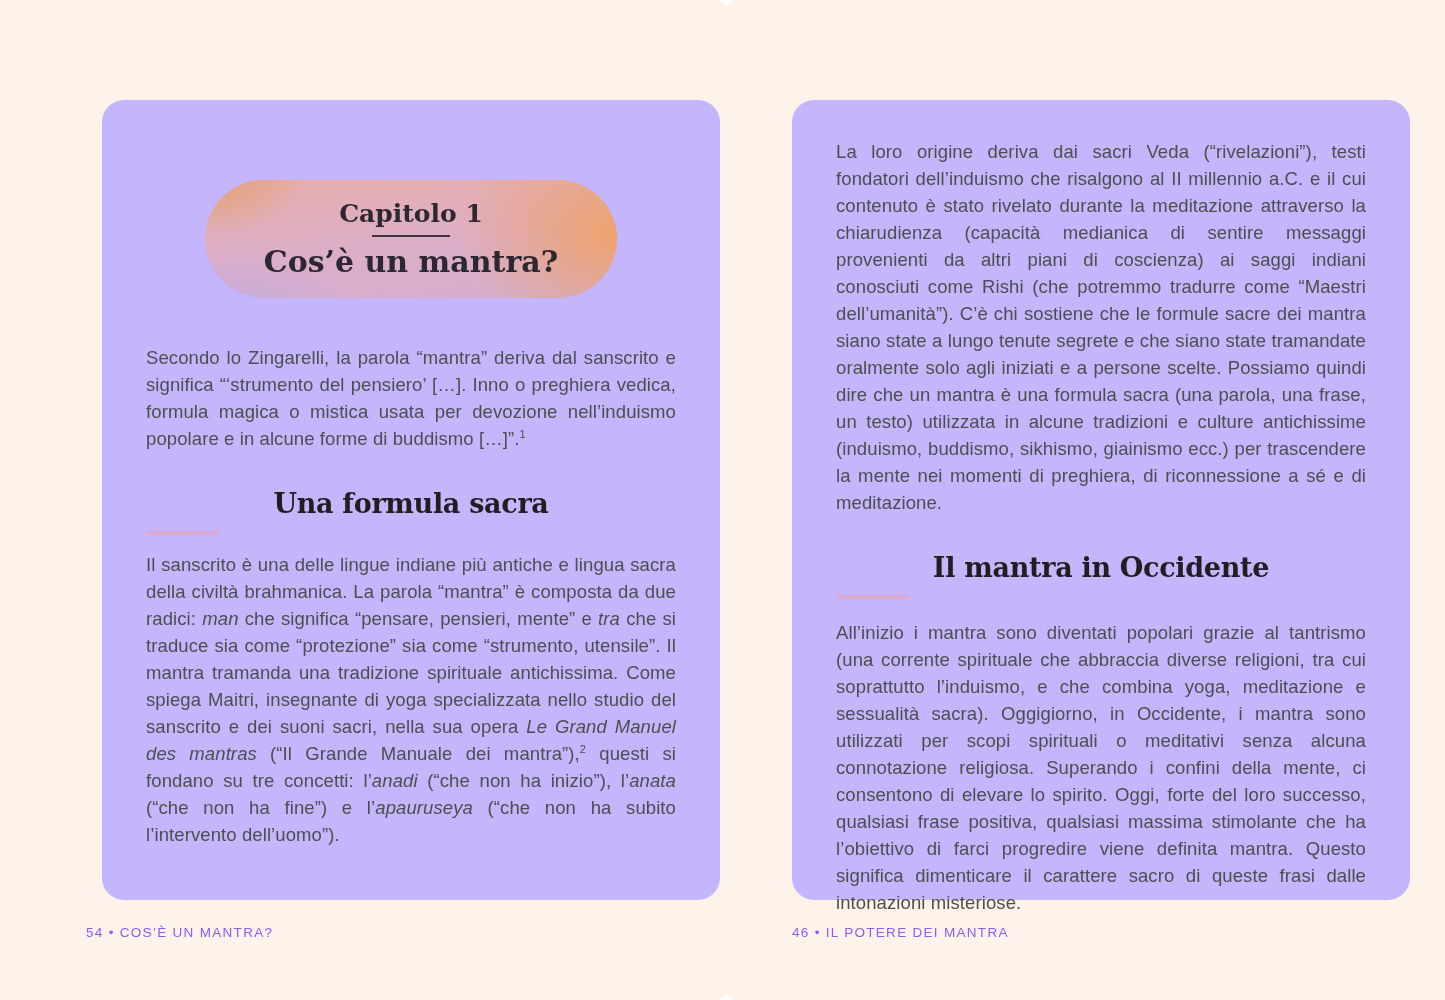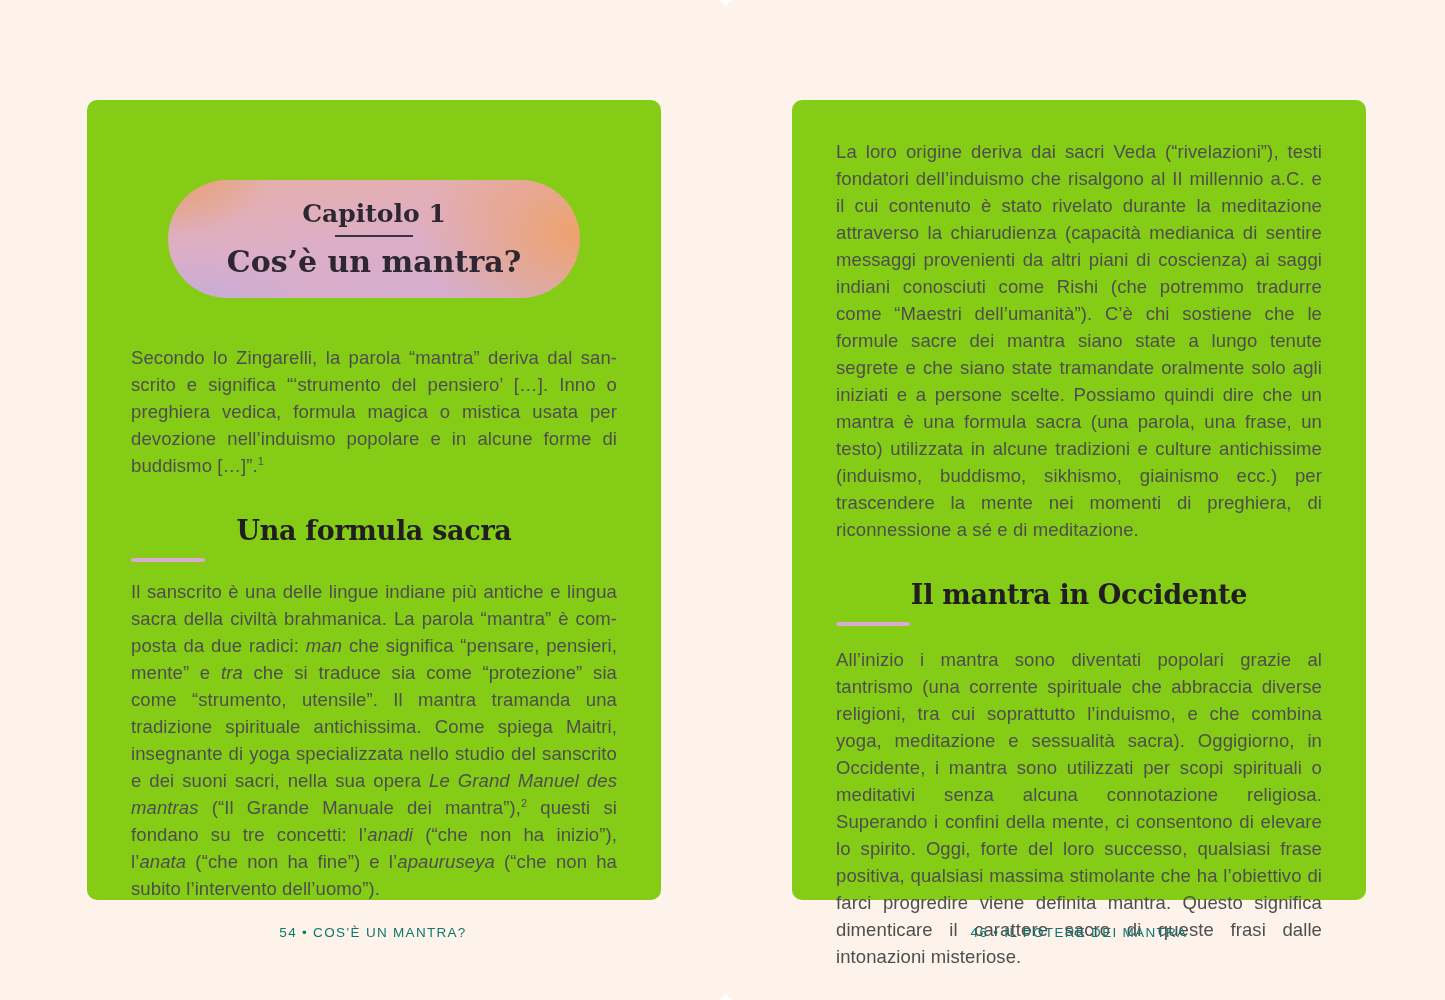--- a/index.html
+++ b/index.html
@@ -8,25 +8,25 @@
     background:#ffffff;
     font-family:"Liberation Sans", sans-serif;
   }
   
   .bg-half{position:absolute;top:0;height:1000px;background:#fdf3ea;}
   .bg-half.left{left:0;width:726px;border-radius:0 9px 9px 0;}
   .bg-half.right{left:726px;width:719px;border-radius:9px 0 0 9px;}
 
   
   .page-card{
-    position:absolute;top:100px;height:800px;width:574px;
-    background:#84cc16;border-radius:10px;box-sizing:border-box;
+    position:absolute;top:100px;height:800px;width:618px;
+    background:#c4b5fd;border-radius:22px;box-sizing:border-box;
     padding:0 44px;
   }
-  .page-card.left{left:87px;}
+  .page-card.left{left:102px;}
   .page-card.right{left:792px;}
 
   
   .chapter-badge{
     margin:80px auto 0;width:412px;height:118px;border-radius:60px;
     display:flex;flex-direction:column;align-items:center;justify-content:center;
     background:
       radial-gradient(55% 130% at 100% 45%, #eea26b 0%, rgba(238,162,107,0) 72%),
       radial-gradient(42% 95% at 1% -8%, #e4a075 8%, rgba(228,160,117,0) 58%),
       radial-gradient(48% 85% at 6% 110%, #c7acd7 0%, rgba(199,172,215,0) 62%),
@@ -67,22 +67,22 @@
   
   .footnote-block{margin-top:10px;}
   .footnote-divider{width:122px;height:1px;background:#9b9b9b;margin-bottom:6px;}
   .footnote{
     font-size:13.5px;line-height:16.5px;color:#4e4e4e;margin:0;
   }
   .footnote sup{font-size:9px;}
 
   
   .page-footer{
-    position:absolute;top:925px;width:574px;text-align:center;
-    font-size:13.5px;letter-spacing:1.3px;color:#0f766e;font-weight:500;
+    position:absolute;top:925px;width:574px;text-align:left;
+    font-size:13.5px;letter-spacing:1.3px;color:#8b5cf6;font-weight:500;
   }
   .page-footer.left{left:86px;}
   .page-footer.right{left:792px;}
 </style>
 </head>
 <body>
 
 <div class="bg-half left"></div>
 <div class="bg-half right"></div>
 

